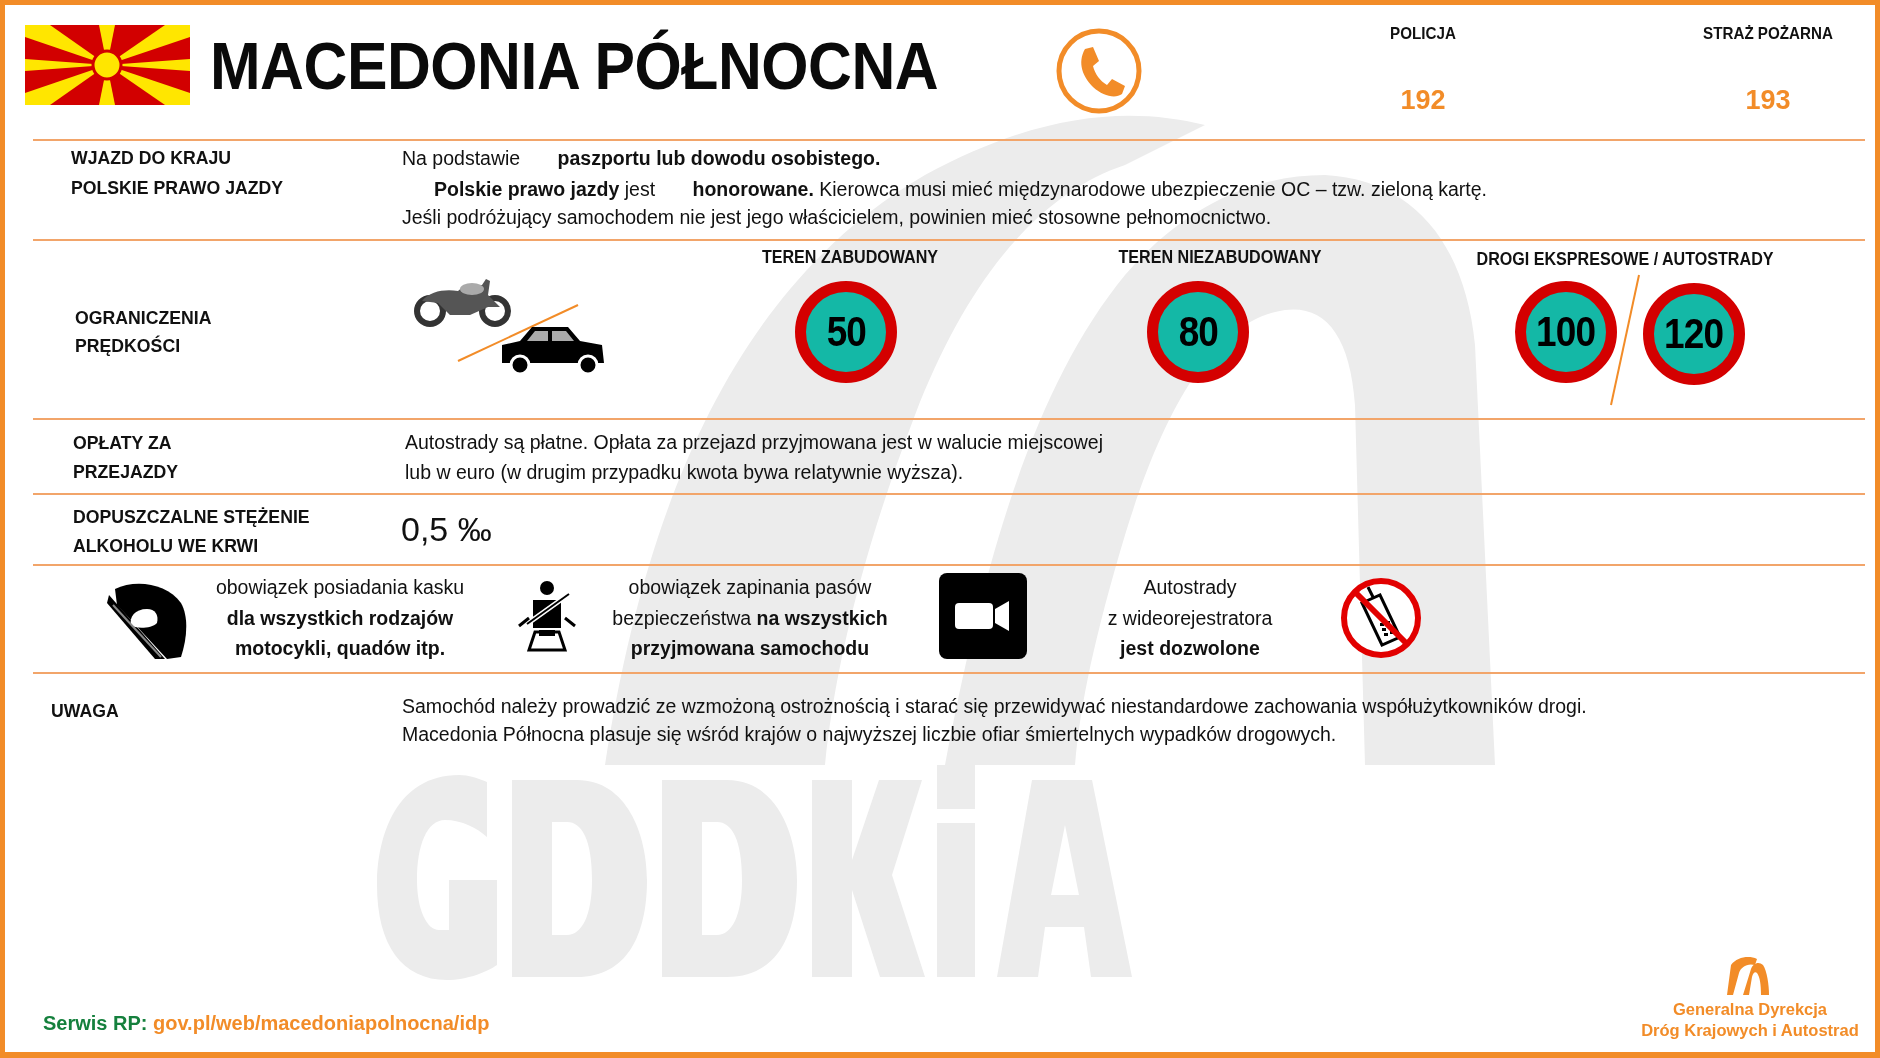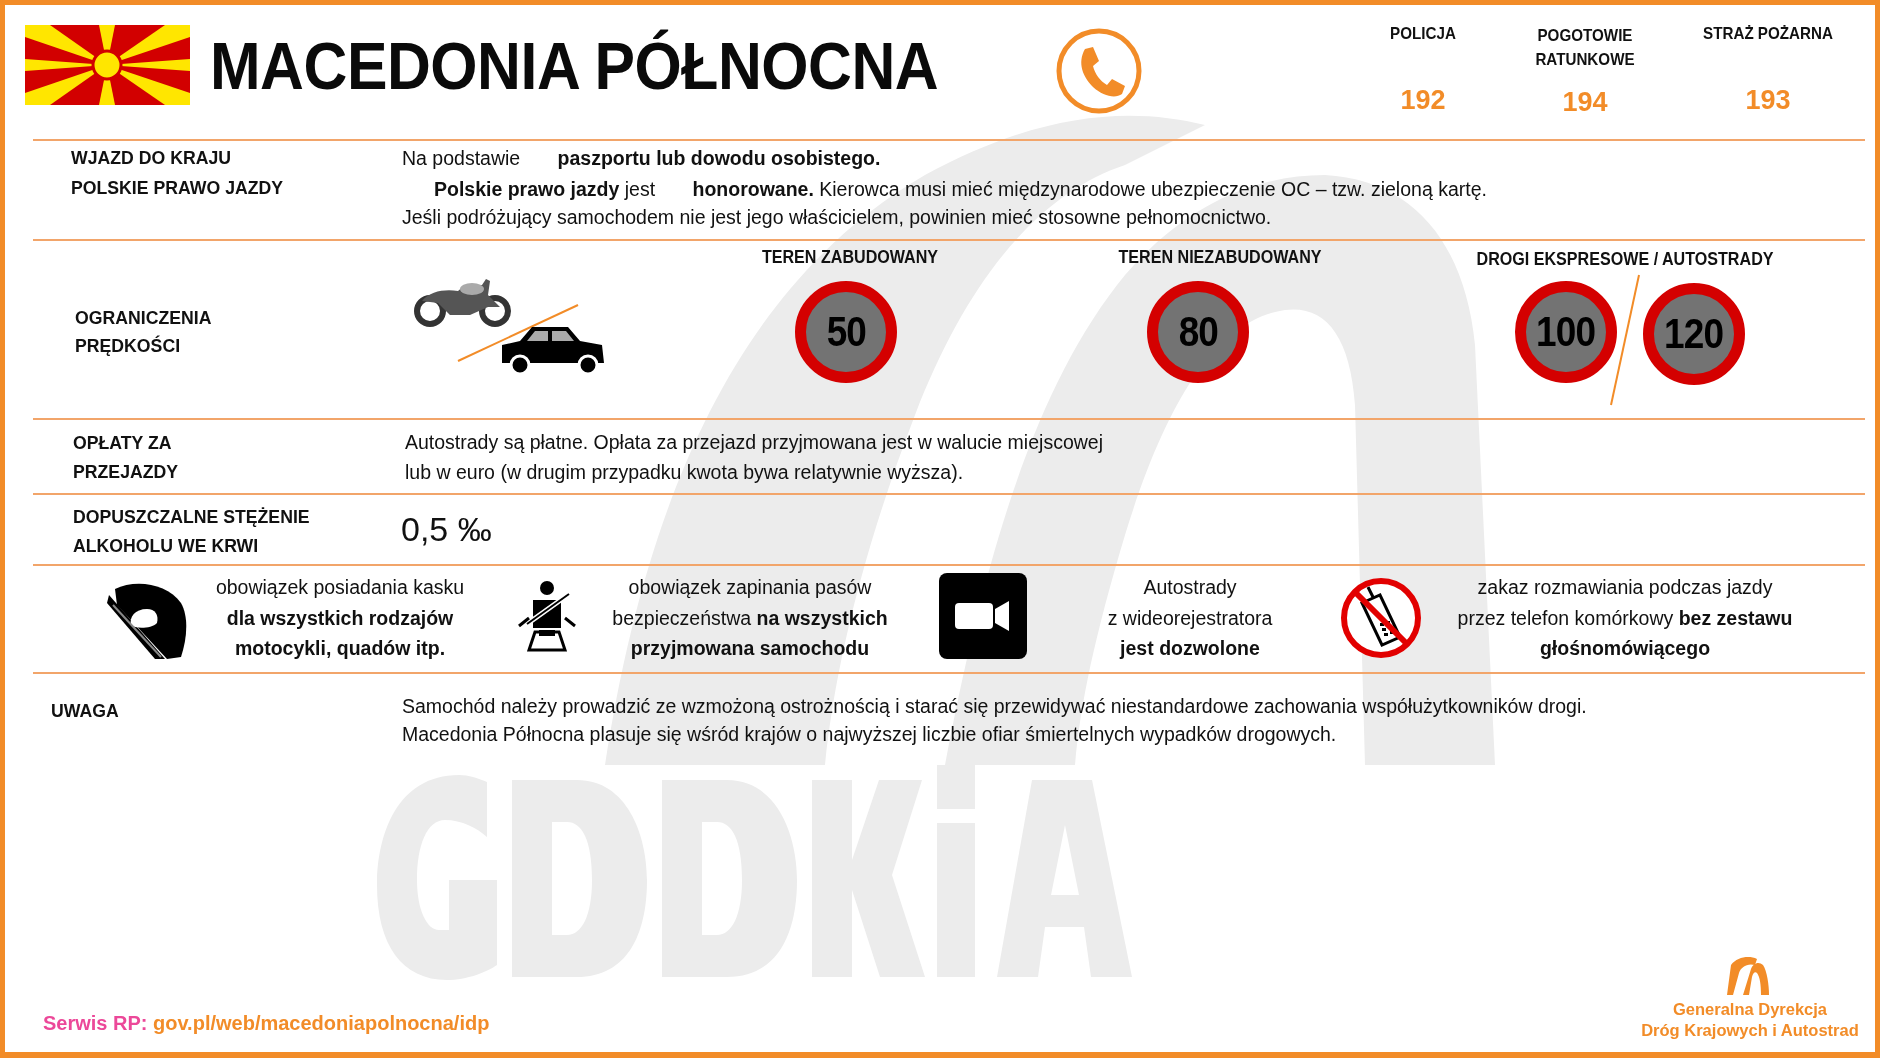--- a/index.html
+++ b/index.html
@@ -29,32 +29,32 @@
 
   .hline { position: absolute; left: 28px; right: 10px; height: 2px; background: #f2a56a; }
 
   .row-label { position: absolute; font-size: 19px; font-weight: bold; line-height: 30px; color: #111; transform: scaleX(0.93); transform-origin: left center; white-space: nowrap; }
   .row-text { position: absolute; font-size: 19.5px; line-height: 29px; color: #111; white-space: nowrap; }
   .row-text b { font-weight: bold; margin-left: 32px; }
 
   .speed-title { position: absolute; font-size: 17.5px; font-weight: bold; text-align: center; white-space: nowrap; color: #111; transform: scaleX(0.92); }
   .sign {
     position: absolute; width: 102px; height: 102px; border-radius: 50%;
-    border: 11px solid #d40000; background: #737373; display: flex; align-items: center; justify-content: center;
+    border: 11px solid #d40000; background: #14b8a6; display: flex; align-items: center; justify-content: center;
     font-weight: bold; font-size: 42px; color: #000; letter-spacing: -1px;
   }
   .sign span { transform: scaleX(0.88); display: inline-block; }
 
   .alcohol { position: absolute; left: 396px; top: 505px; font-size: 34px; font-weight: normal; color: #111; }
 
   .rule-text { position: absolute; font-size: 19.5px; line-height: 30.5px; text-align: center; color: #111; white-space: nowrap; }
   .rule-text b { font-weight: bold; }
 
   .footer-link { position: absolute; left: 38px; top: 1007px; font-size: 20px; font-weight: bold; }
-  .footer-link .k { color: #ec4899; }
+  .footer-link .k { color: #15803d; }
   .footer-link .v { color: #f28c28; }
   .gddkia-logo { position: absolute; left: 1610px; top: 950px; width: 270px; text-align: center; }
   .gddkia-logo .ln { font-size: 16.5px; font-weight: bold; color: #f28c28; line-height: 21px; }
 </style>
 </head>
 <body>
 
 <div class="frame">
 
   <svg class="wm-arch" viewBox="0 0 1000 680">
@@ -103,27 +103,20 @@
       <path d="M30,22 L38,20 L44,34 L38,39 C40,47 45,54 52,58 L57,52 L70,59 L67,67 C60,72 48,69 38,60 C28,50 22,36 30,22 Z" fill="#f28c28"></path>
     </svg>
 
     <div class="emerg" style="left:1318px">
       <div class="lbl">
           <div>POLICJA</div>
           <div></div>
         </div>
       <div class="num">192</div>
     </div>
-    <div class="emerg" style="left:1480px; top:18px">
-      <div class="lbl">
-          <div>POGOTOWIE</div>
-          <div>RATUNKOWE</div>
-        </div>
-      <div class="num">194</div>
-    </div>
     <div class="emerg" style="left:1663px">
       <div class="lbl">
           <div>STRAŻ  POŻARNA</div>
           <div></div>
         </div>
       <div class="num">193</div>
     </div>
 
     <div class="hline" style="top:134px"></div>
 
@@ -235,25 +228,20 @@
       <g fill="#000">
         <rect x="42" y="48" width="4" height="3"></rect>
           <rect x="48" y="46" width="4" height="3"></rect>
         <rect x="44" y="53" width="4" height="3"></rect>
           <rect x="50" y="51" width="4" height="3"></rect>
         <rect x="46" y="58" width="4" height="3"></rect>
           <rect x="52" y="56" width="4" height="3"></rect>
       </g>
       <line x1="18" y1="18" x2="68" y2="68" stroke="#e20000" stroke-width="6"></line>
     </svg>
-    <div class="rule-text" style="left:1430px; top:567px; width:380px">
-      <div>zakaz rozmawiania  podczas jazdy</div>
-      <div><span>przez telefon komórkowy  </span><b>bez zestawu</b></div>
-      <div><b>głośnomówiącego</b></div>
-    </div>
 
     <div class="hline" style="top:667px"></div>
 
     <div class="row-label" style="left:46px; top:691px">UWAGA</div>
     <div class="row-text" style="left:397px; top:687px">Samochód  należy prowadzić ze wzmożoną  ostrożnością i starać się przewidywać niestandardowe zachowania współużytkowników  drogi.</div>
     <div class="row-text" style="left:397px; top:715px">Macedonia Północna  plasuje się wśród krajów o najwyższej liczbie ofiar śmiertelnych wypadków  drogowych.</div>
 
     <div class="footer-link">
       <span class="k">Serwis RP: </span><span class="v">gov.pl/web/macedoniapolnocna/idp</span>
     </div>

